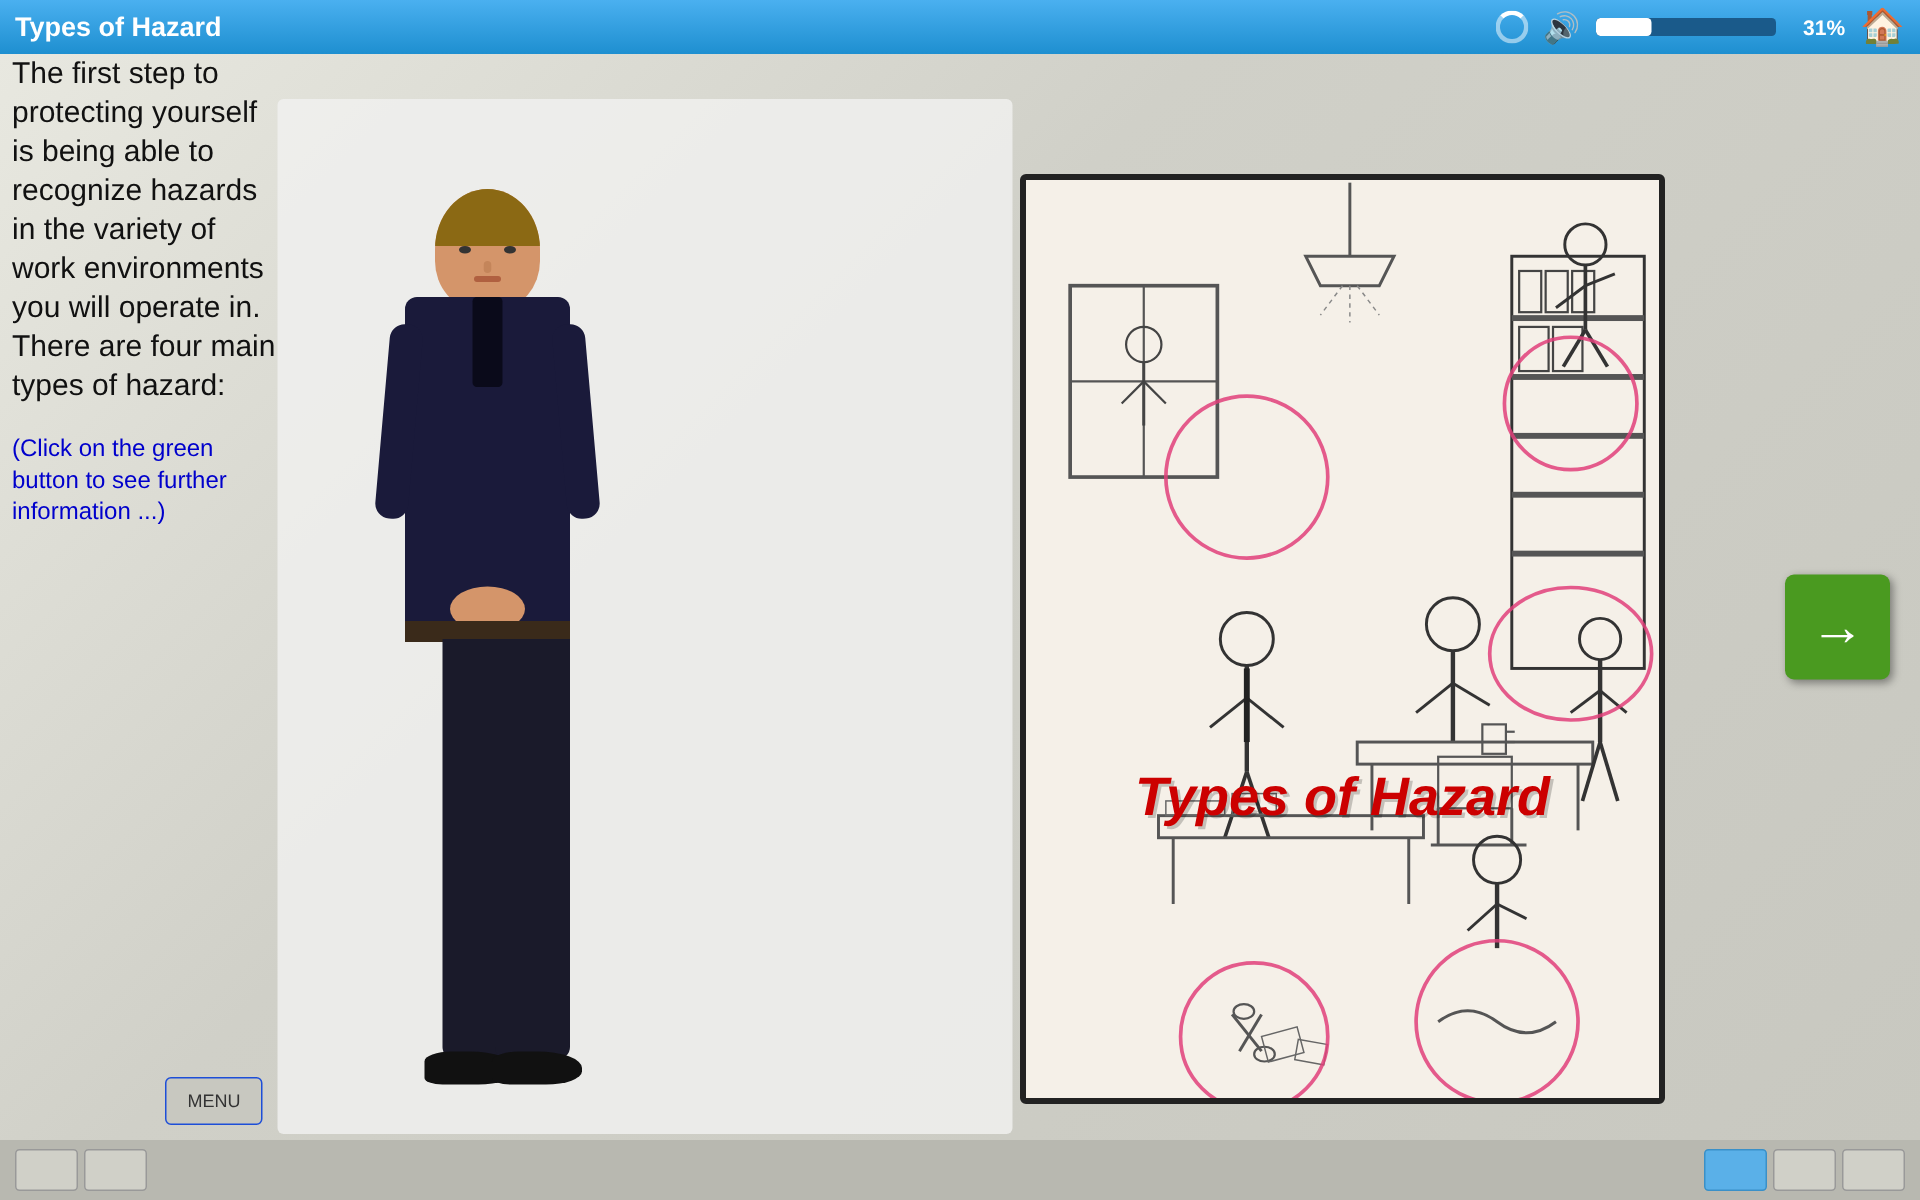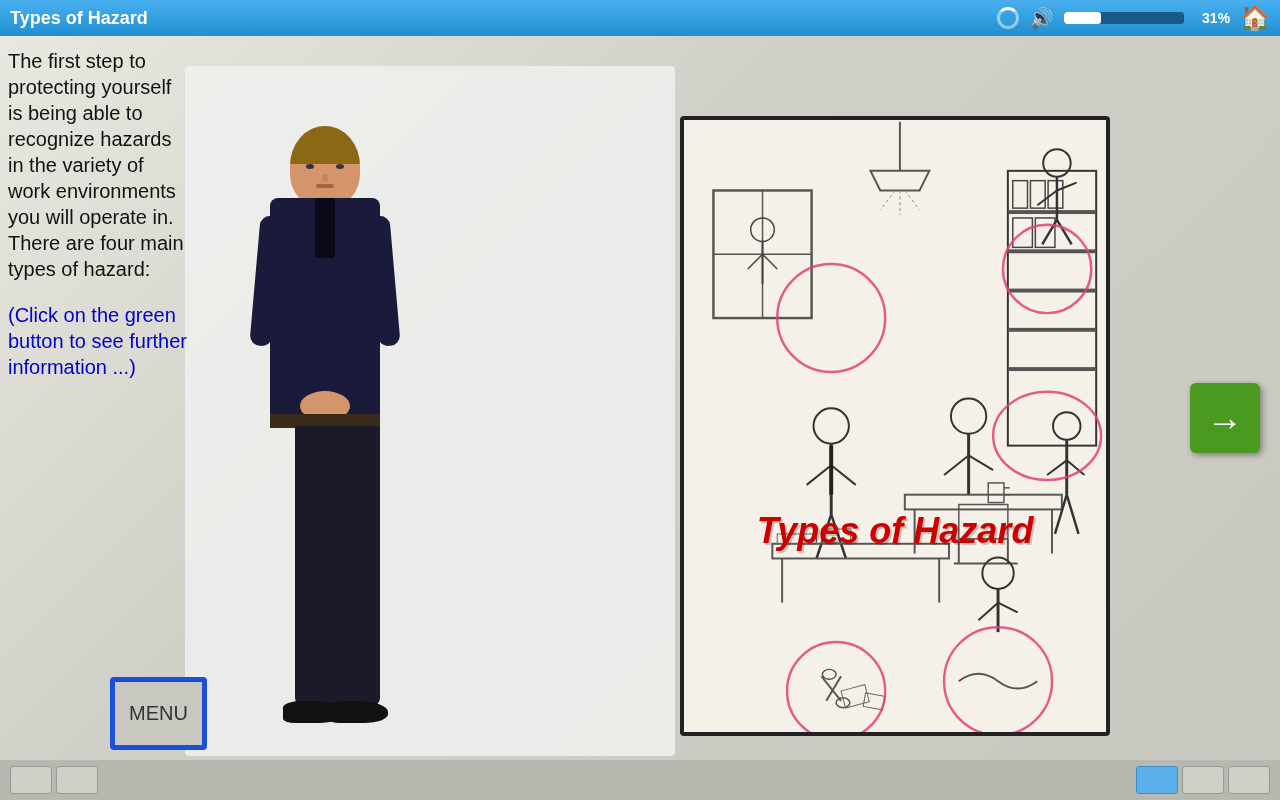--- a/index.html
+++ b/index.html
@@ -76,21 +76,21 @@
       background-size: 300px 300px;
     }
 
     
     #left-panel {
       position: absolute;
       top: 0;
       left: 0;
       width: 195px;
       height: 100%;
-      padding: 12px 8px;
+      padding: 0 8px;
       z-index: 10;
     }
     #main-text {
       font-size: 20px;
       line-height: 1.3;
       color: #111;
       margin-bottom: 20px;
     }
     #click-text {
       font-size: 20px;
@@ -313,24 +313,24 @@
       font-size: 36px;
       font-weight: bold;
     }
 
     
     #menu-button {
       position: absolute;
       bottom: 50px;
       left: 110px;
       background: #c8c8c0;
-      border: 5px solid #1d4ed8;
+      border: 1px solid #1d4ed8;
       border-radius: 4px;
-      padding: 20px 14px;
-      font-size: 20px;
+      padding: 8px 14px;
+      font-size: 12px;
       cursor: pointer;
       z-index: 20;
       color: #333;
     }
 
     
     #bottom-bar {
       position: absolute;
       bottom: 0;
       left: 0;
@@ -388,21 +388,21 @@
   </div>
   <span style="color:white; font-size:24px; cursor:pointer;">🏠</span>
 </div>
 
 <div id="main">
 
   <div id="room-bg"></div>
 
   <div id="left-panel">
     <p id="main-text">The first step to protecting yourself is being able to recognize hazards in the variety of work environments you will operate in. There are four main types of hazard:</p>
-    <p id="click-text" style="color:#0000cc; font-size:20px; line-height:1.3; margin-top:20px;">(Click on the green button to see further information ...)</p>
+    <p id="click-text" style="color:#0000cc; font-size:16px; line-height:1.3; margin-top:20px;">(Click on the green button to see further information ...)</p>
   </div>
 
   <div id="presenter-bg"></div>
 
   <div id="presenter-area">
     <div class="person">
 
       <div class="person-head">
         <div class="person-hair"></div>
 

